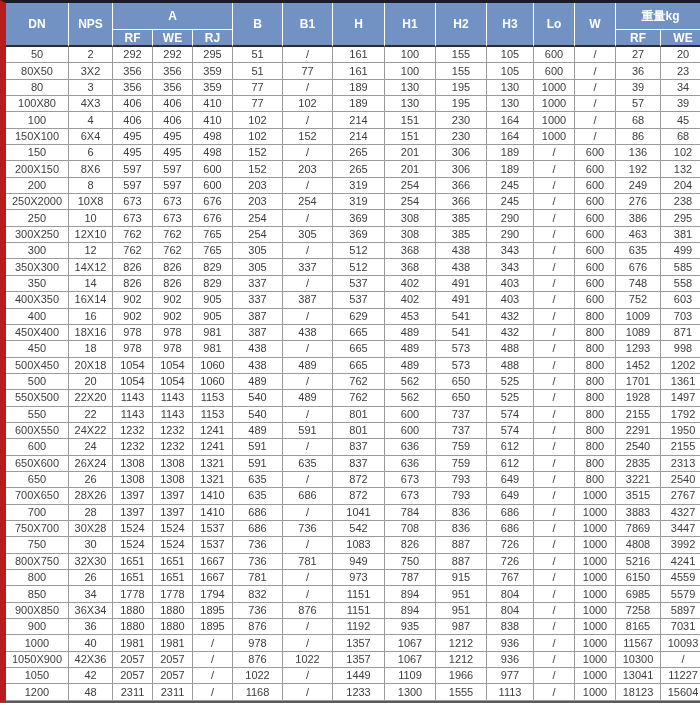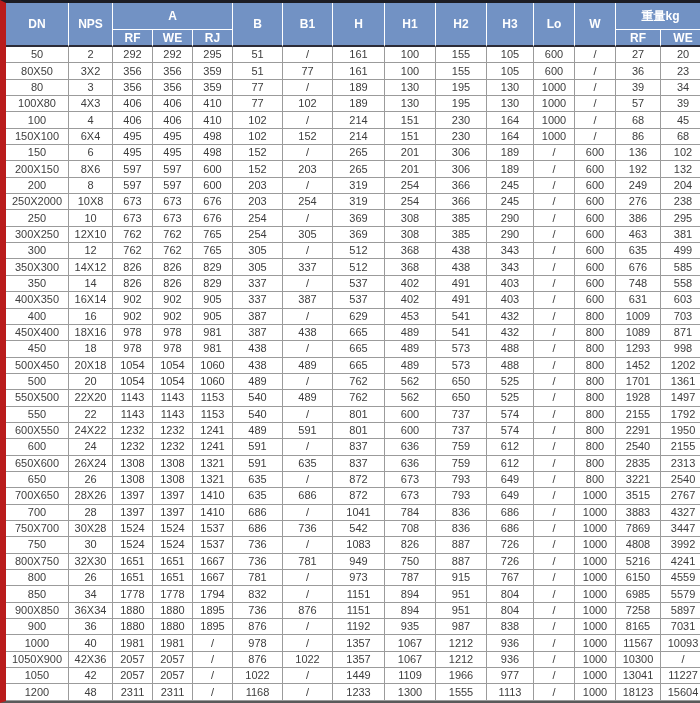--- a/index.html
+++ b/index.html
@@ -369,21 +369,21 @@
           <td>902</td>
           <td>905</td>
           <td>337</td>
           <td>387</td>
           <td>537</td>
           <td>402</td>
           <td>491</td>
           <td>403</td>
           <td>/</td>
           <td>600</td>
-          <td>631</td>
+          <td>752</td>
           <td>603</td>
         </tr>
         <tr>
           <td>400</td>
           <td>16</td>
           <td>902</td>
           <td>902</td>
           <td>905</td>
           <td>387</td>
           <td>/</td>

